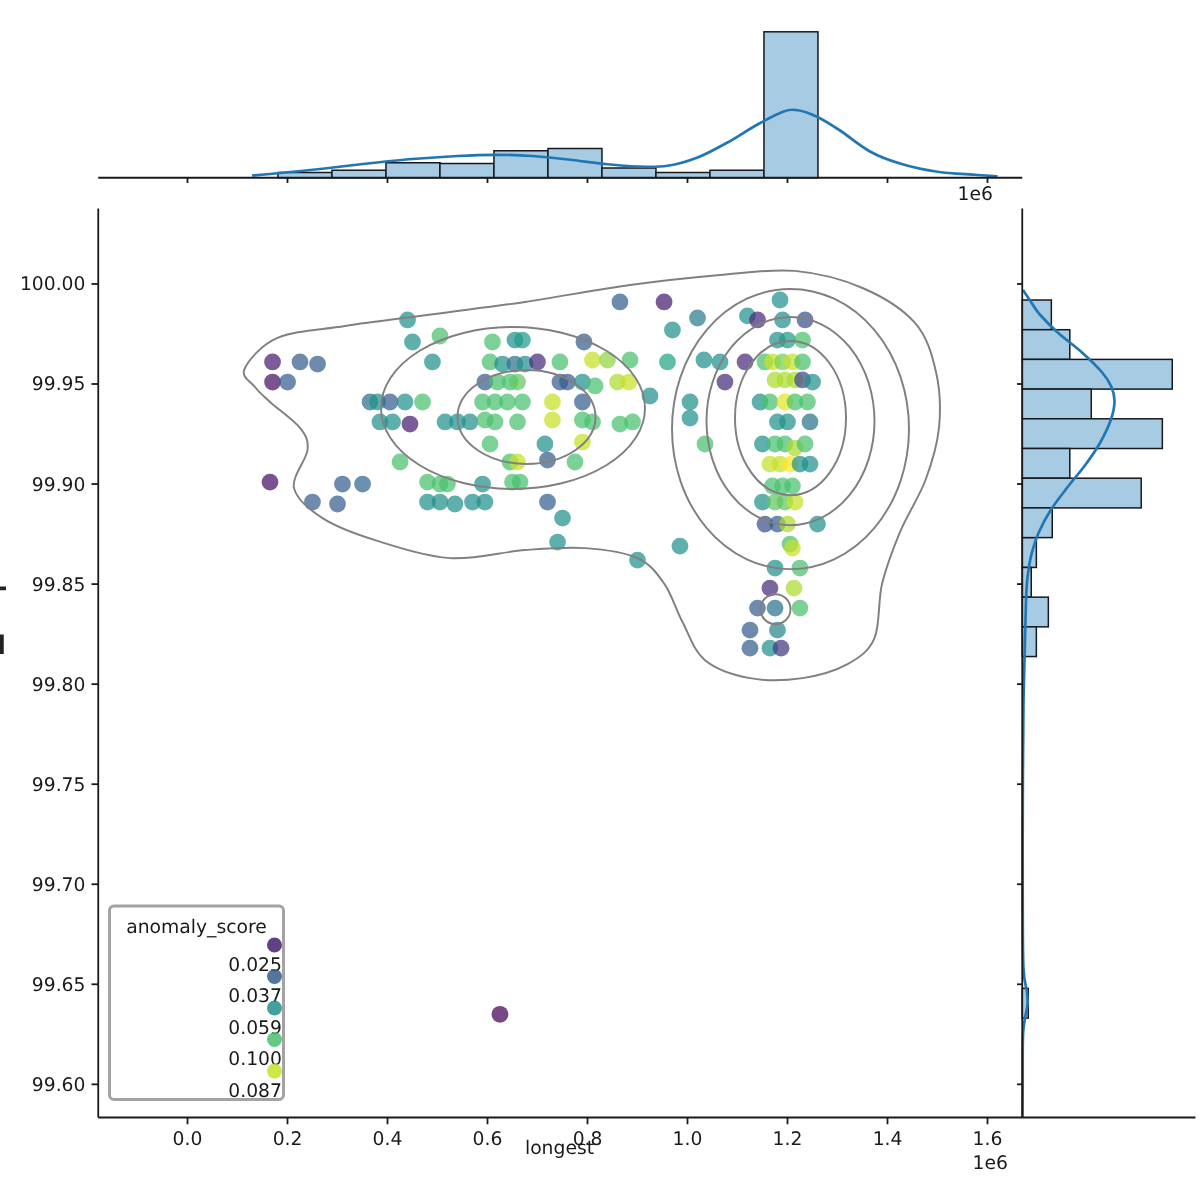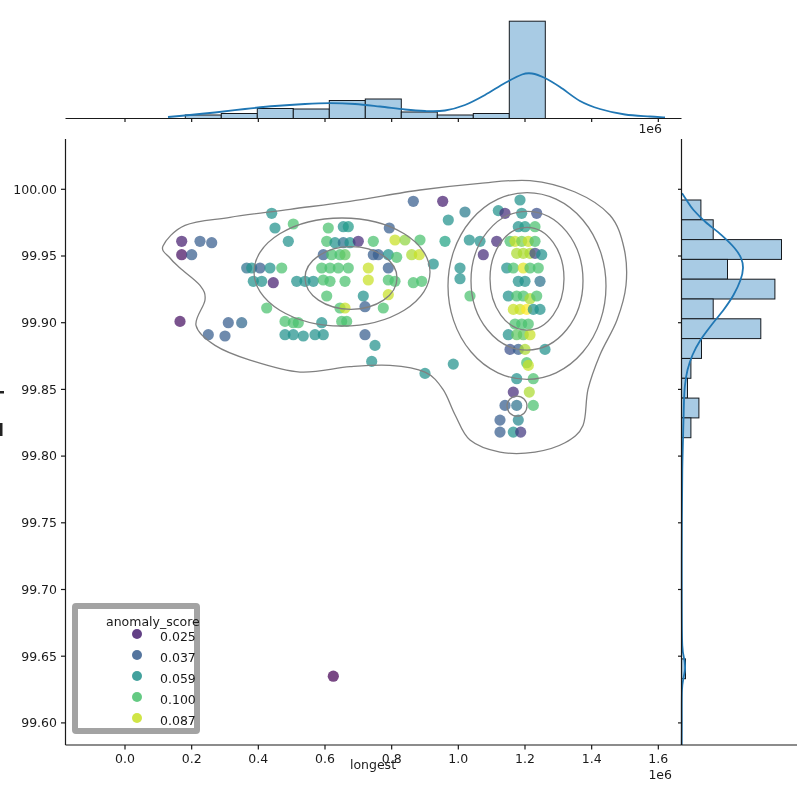--- a/index.html
+++ b/index.html
@@ -5,25 +5,25 @@
   html,body{margin:0;padding:0;background:#fff;}
   .fig{position:relative;width:800px;height:800px;background:#ffffff;overflow:hidden;
        font-family:"DejaVu Sans","Liberation Sans",sans-serif;}
   .fig svg{position:absolute;left:0;top:0;}
   .xlabel{position:absolute;left:65px;top:757px;width:616px;text-align:center;
           font-size:12.5px;color:#1a1a1a;}
   .xoffset-main{position:absolute;left:572px;top:767px;width:100px;text-align:right;
           font-size:12.5px;color:#1a1a1a;}
   .xoffset-top{position:absolute;left:562px;top:121px;width:100px;text-align:right;
           font-size:12.5px;color:#1a1a1a;}
-  .legend{position:absolute;left:72px;top:603px;width:128px;height:131px;
-          background:rgba(255,255,255,.85);border:6px solid #a3a3a3;border-radius:4px;
-          box-sizing:border-box;padding-left:28px;}
+  .legend{position:absolute;left:72px;top:603px;width:118px;height:131px;
+          background:rgba(255,255,255,.85);border:2px solid #a3a3a3;border-radius:4px;
+          box-sizing:border-box;}
   .legend-title{text-align:center;font-size:12.5px;color:#1a1a1a;margin-top:5px;}
-  .legend-row{display:flex;align-items:flex-start;height:21px;padding-left:26px;}
+  .legend-row{display:flex;align-items:flex-end;height:21px;padding-left:26px;flex-direction:column;}
   .legend-dot{width:10px;height:10px;border-radius:50%;flex:0 0 auto;}
   .legend-lab{margin-left:18px;font-size:12.5px;color:#1a1a1a;}
 </style>
 </head>
 <body>
 
 <div class="fig">
   <svg id="chart" width="800" height="800">
       <g>
         <rect x="185.3" y="115.0" width="36.0" height="3.5" fill="#a8cbe4" stroke="#15191e" stroke-width="1"></rect>

